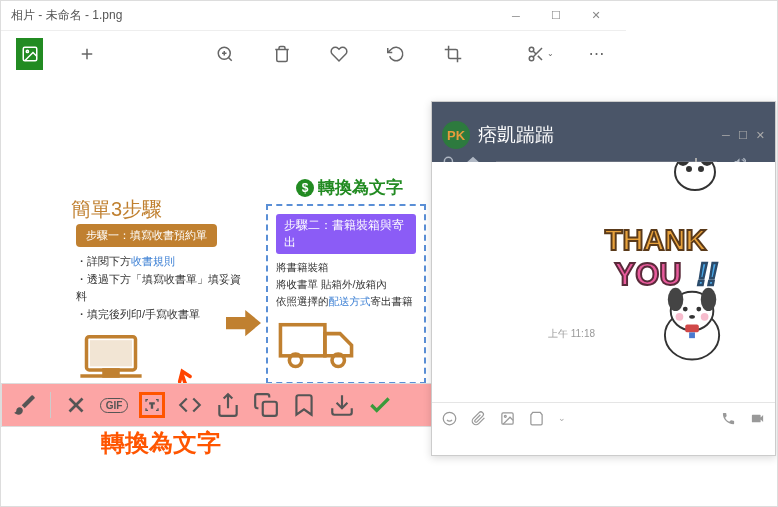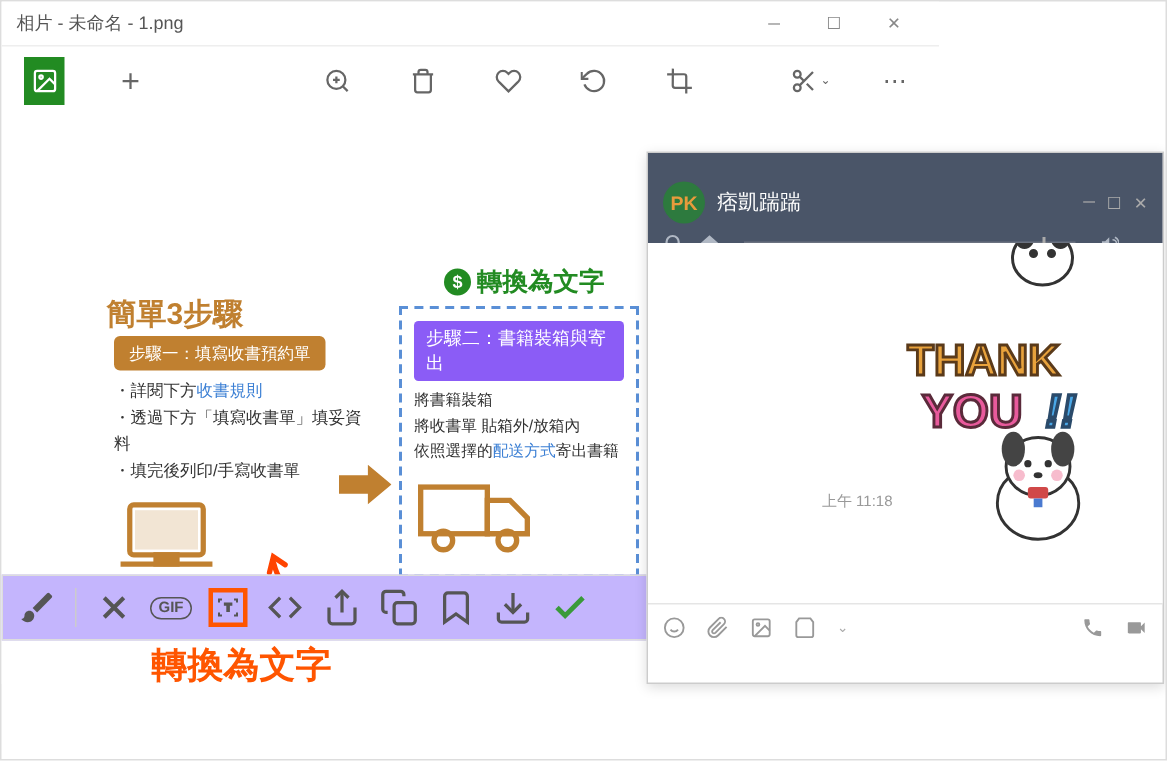--- a/index.html
+++ b/index.html
@@ -12,54 +12,54 @@
 .win-btn { width: 40px; height: 30px; display: flex; align-items: center; justify-content: center; color: #888; font-size: 11px; }
 
 .toolbar { height: 45px; display: flex; align-items: center; padding: 0 15px; gap: 30px; }
 .tb-btn { width: 32px; height: 32px; display: flex; align-items: center; justify-content: center; color: #666; }
 .tb-btn.active { background: #228B22; color: #fff; }
 .tb-btn svg { width: 18px; height: 18px; }
 
 .canvas { position: relative; padding: 20px 40px; }
 
 
-.steps-title { color: #C08030; font-size: 20px; font-weight: bold; margin-left: 30px; margin-top: 100px; }
+.steps-title { color: #C08030; font-size: 20px; font-weight: normal; margin-left: 30px; margin-top: 100px; }
 .cash-badge { position: absolute; left: 295px; top: 100px; display: flex; align-items: center; gap: 4px; color: #228B22; font-weight: bold; font-size: 17px; }
 .cash-badge .dollar { width: 18px; height: 18px; border-radius: 50%; background: #228B22; color: #fff; display: flex; align-items: center; justify-content: center; font-size: 12px; font-weight: bold; }
 
 .step-box1 { position: absolute; left: 75px; top: 148px; width: 170px; }
 .step-box2 { position: absolute; left: 265px; top: 128px; width: 160px; border: 2px dashed #5A8FD6; padding: 8px; }
 .step-pill { background: #C08030; color: #fff; font-size: 11px; padding: 4px 10px; border-radius: 4px; display: inline-block; margin-bottom: 6px; }
 .step-pill2 { background: #8b5cf6; color: #fff; font-size: 12px; padding: 3px 8px; border-radius: 3px; display: inline-block; margin-bottom: 5px; }
 .step-list { font-size: 11px; color: #333; line-height: 1.6; }
 .step-list .link { color: #3B7FD4; }
 .blue-txt { color: #3B7FD4; }
 
 .laptop-icon { width: 70px; height: 55px; margin: 8px auto 0; }
 .truck-icon { width: 80px; height: 55px; margin: 6px auto 0; }
 
 .arrow { position: absolute; left: 225px; top: 232px; width: 35px; height: 30px; }
 
 
 .red-arrow { position: absolute; left: 175px; top: 290px; width: 30px; height: 35px; }
 
 
-.action-bar { position: absolute; left: 0; top: 382px; width: 440px; height: 44px; background: #c4b5fd; border: 1px solid #ddd; display: flex; align-items: center; padding: 0 10px; gap: 12px; }
+.action-bar { position: absolute; left: 0; top: 382px; width: 440px; height: 44px; background: #fca5a5; border: 1px solid #ddd; display: flex; align-items: center; padding: 0 10px; gap: 12px; }
 .action-bar .ab-btn { width: 26px; height: 26px; display: flex; align-items: center; justify-content: center; color: #555; }
 .action-bar .ab-btn.highlight { border: 3px solid #FF5500; padding: 2px; }
 .gif-btn { border: 1.5px solid #555; border-radius: 10px; padding: 1px 5px; font-size: 10px; font-weight: bold; }
 
 .convert-text { position: absolute; left: 100px; top: 426px; color: #FF5500; font-size: 24px; font-weight: bold; text-shadow: 1px 1px 0 #fff, -1px -1px 0 #fff, 1px -1px 0 #fff, -1px 1px 0 #fff; }
 
 
 .chat-window { position: absolute; left: 430px; top: 100px; width: 345px; height: 355px; background: #fff; border: 1px solid #ccc; box-shadow: 0 2px 8px rgba(0,0,0,0.15); }
 .chat-header { height: 60px; background: #4A5568; padding: 19px 10px; color: #fff; }
 .chat-header-top { display: flex; align-items: center; gap: 8px; }
 .avatar { width: 28px; height: 28px; border-radius: 50%; background: #2D7A3E; color: #E89B3C; font-weight: bold; font-size: 13px; display: flex; align-items: center; justify-content: center; }
-.chat-name { font-size: 14px; }
+.chat-name { font-size: 19px; }
 .chat-win-btns { margin-left: auto; display: flex; gap: 8px; color: #aaa; font-size: 11px; }
 .chat-header-bottom { display: flex; align-items: center; gap: 10px; margin-top: 6px; color: #b0b8c4; }
 .chat-header-bottom svg { width: 14px; height: 14px; }
 .vol-slider { flex: 1; height: 3px; background: #6b7280; margin: 0 6px; position: relative; }
 .vol-slider::after { content: ''; position: absolute; right: 20px; top: -3px; width: 2px; height: 9px; background: #aaa; }
 
 .chat-body { height: 240px; background: #fff; position: relative; overflow: hidden; }
 .sticker1 { position: absolute; right: 50px; top: -15px; width: 60px; height: 50px; }
 .thanks-sticker { position: absolute; right: 20px; top: 57px; width: 155px; height: 145px; }
 .timestamp { position: absolute; right: 180px; top: 165px; font-size: 10px; color: #999; }

